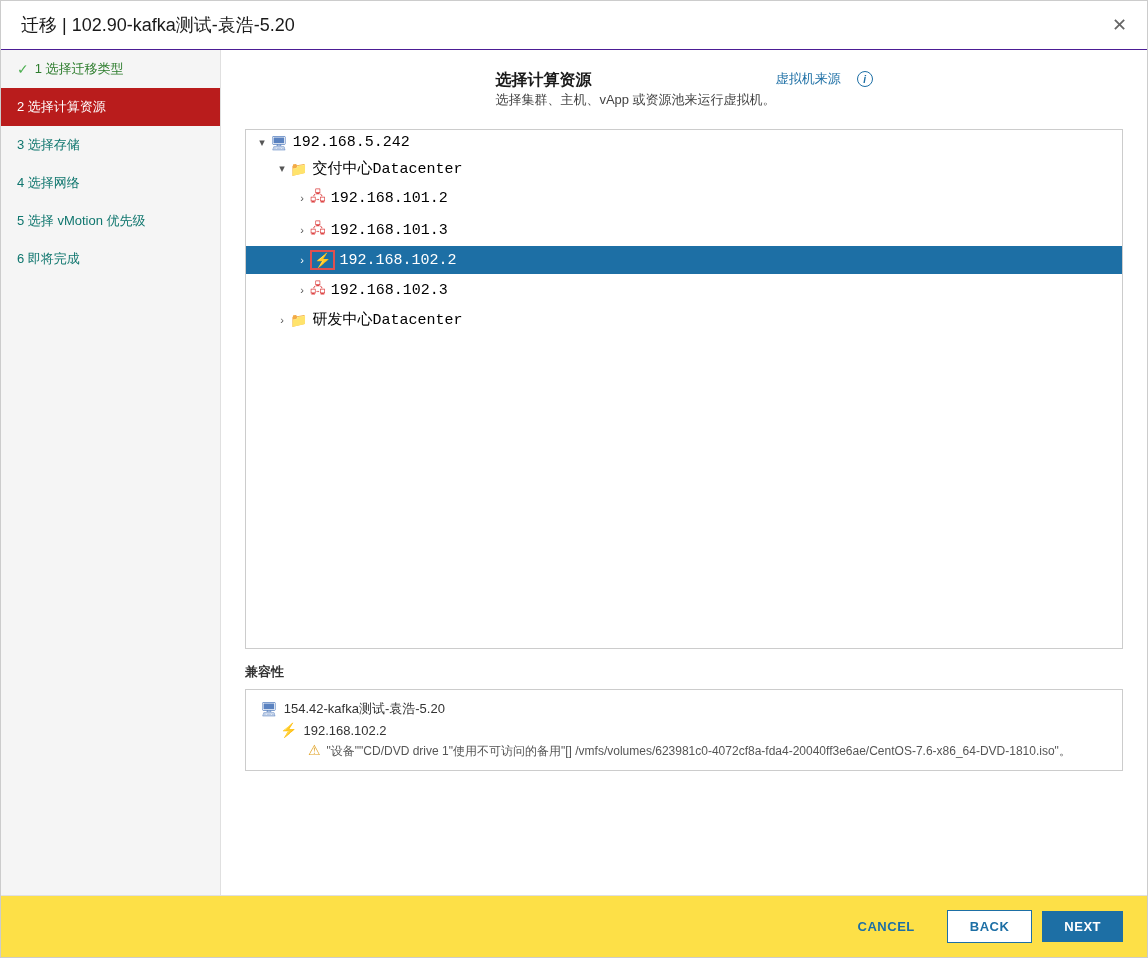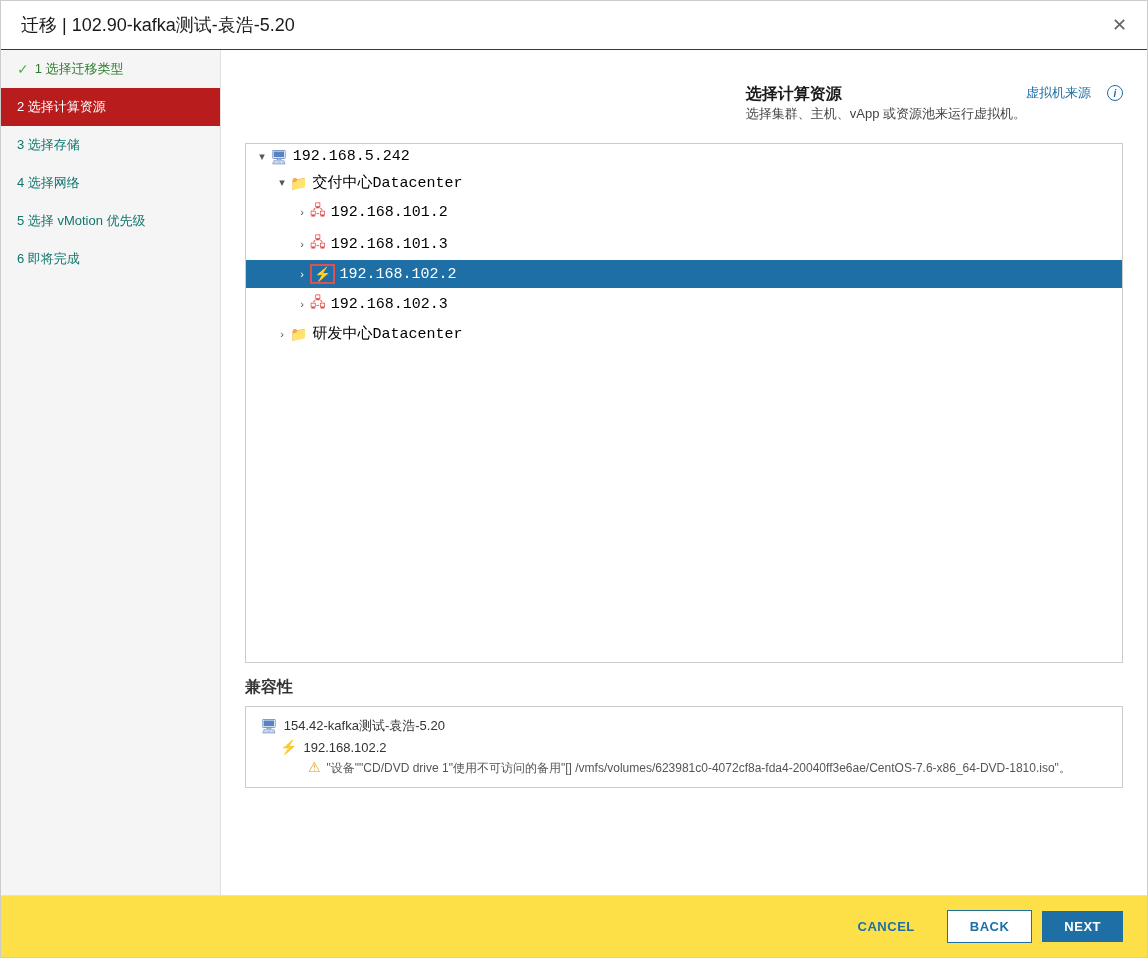--- a/index.html
+++ b/index.html
@@ -78,24 +78,23 @@
     
     .main-content {
       flex: 1;
       display: flex;
       flex-direction: column;
       padding: 20px 24px;
       overflow-y: auto;
     }
     .section-header {
       display: flex;
-      justify-content: flex-end;
+      justify-content: center;
       align-items: flex-start;
       margin-bottom: 6px;
-      margin-top: 14px;
     }
     .section-title {
       font-size: 16px;
       font-weight: 600;
       color: #1a1a1a;
     }
     .section-desc {
       font-size: 13px;
       color: #444;
       margin-bottom: 14px;
@@ -145,21 +144,21 @@
       font-size: 14px;
       flex-shrink: 0;
     }
     .tree-label { font-size: 15px; font-family: Liberation Mono, monospace; }
     
     .icon-datacenter { color: #5a82c0; }
     .icon-host { color: #d44; }
     
     .compat-section { margin-top: 0; }
     .compat-label {
-      font-size: 16px;
+      font-size: 13px;
       font-weight: 600;
       color: #333;
       margin-bottom: 8px;
     }
     .compat-panel {
       border: 1px solid #ccc;
       background: #fff;
       padding: 10px 14px;
     }
     .compat-row {

